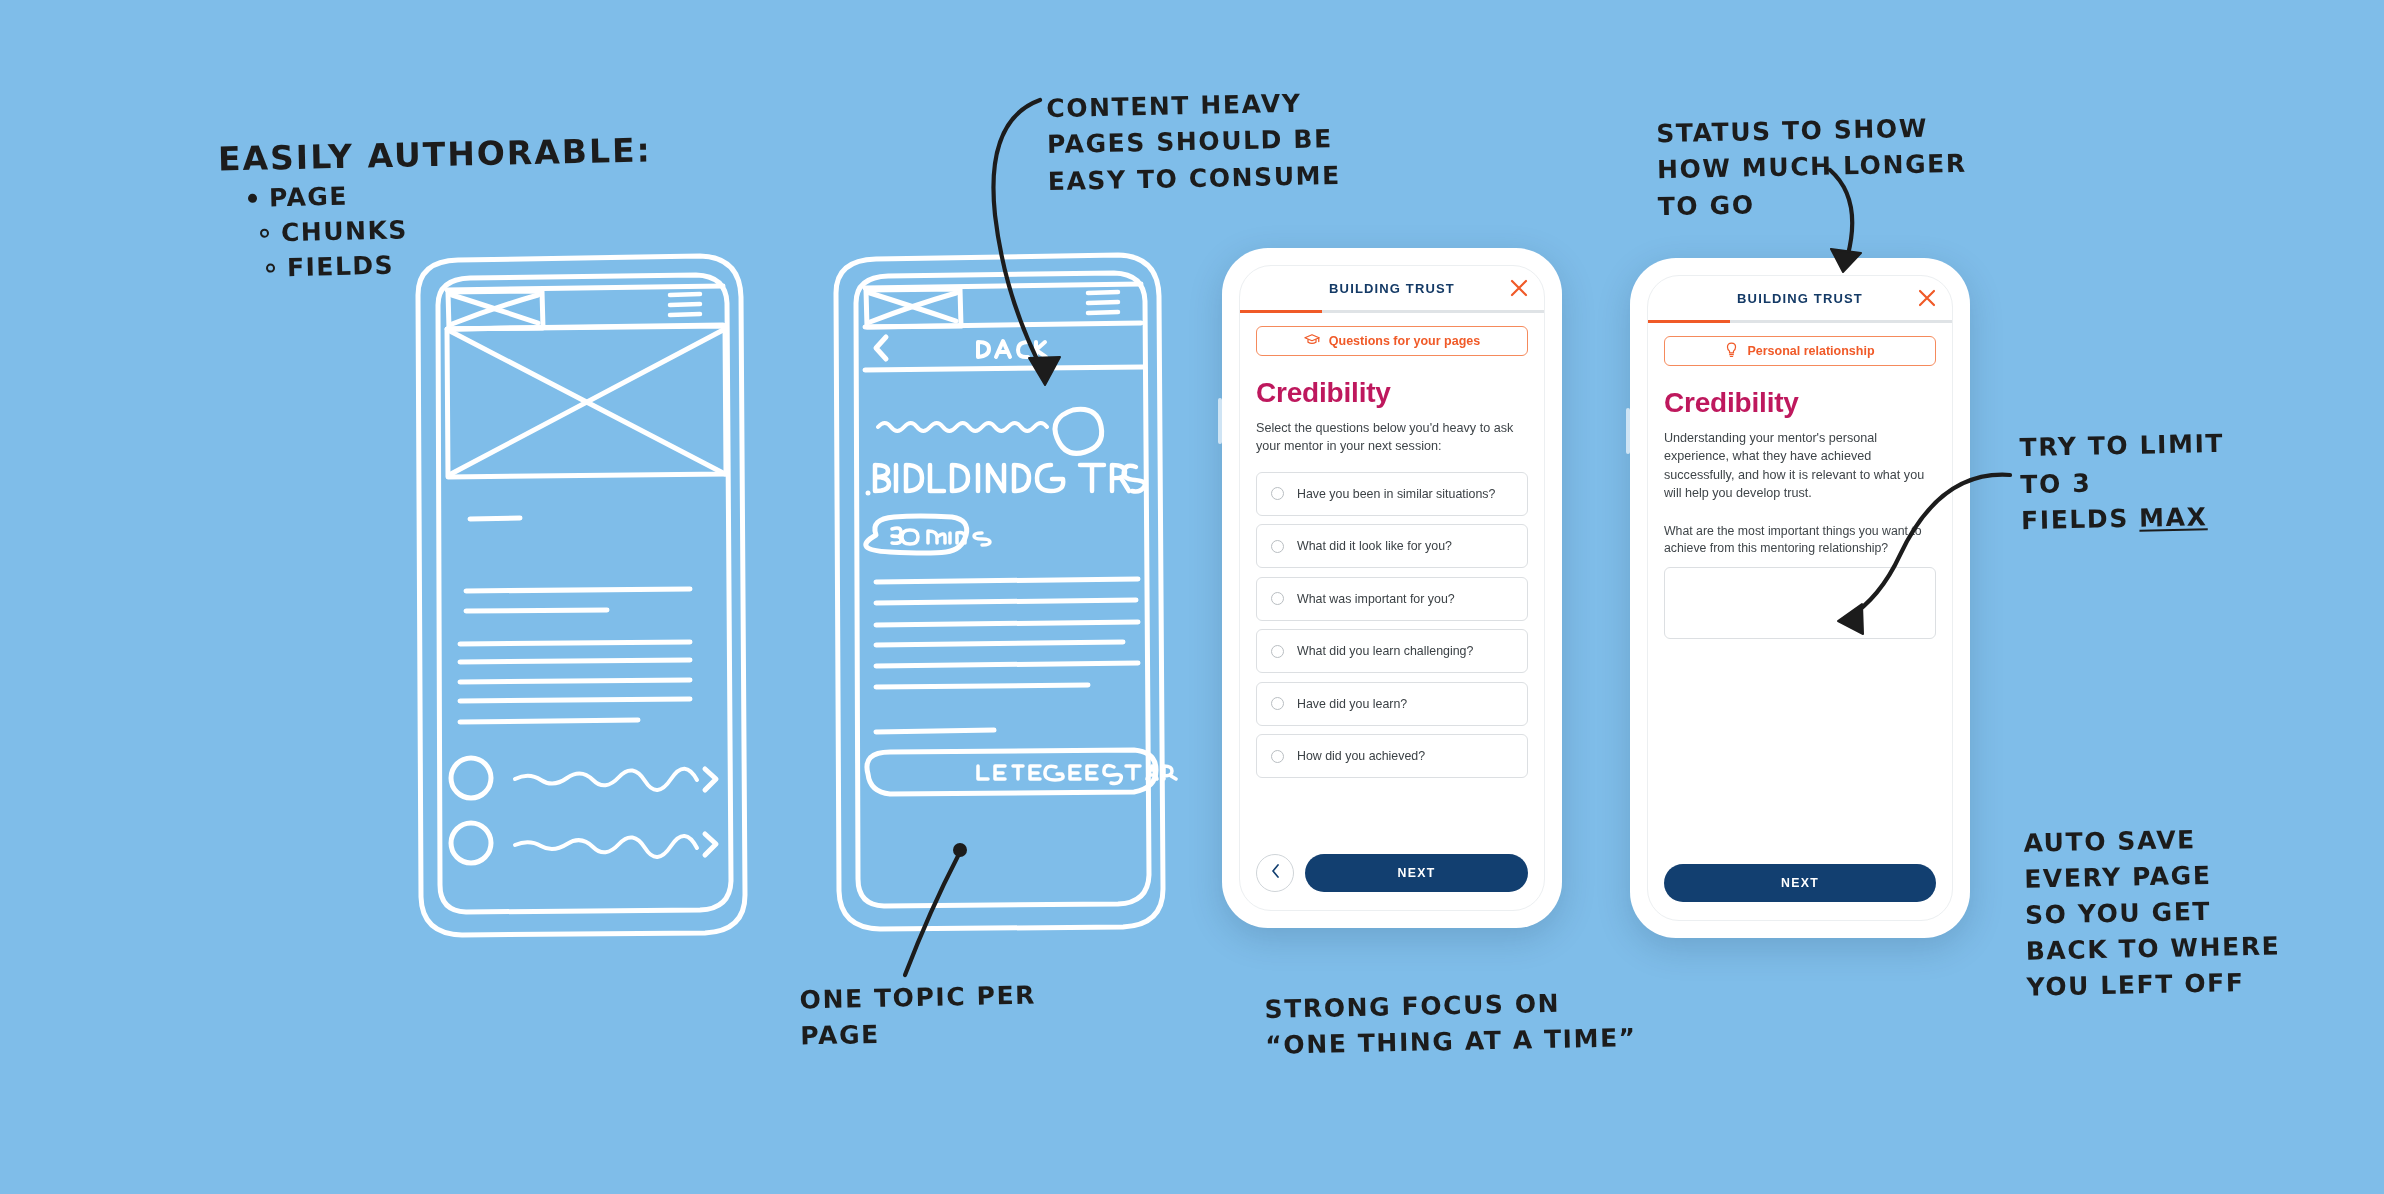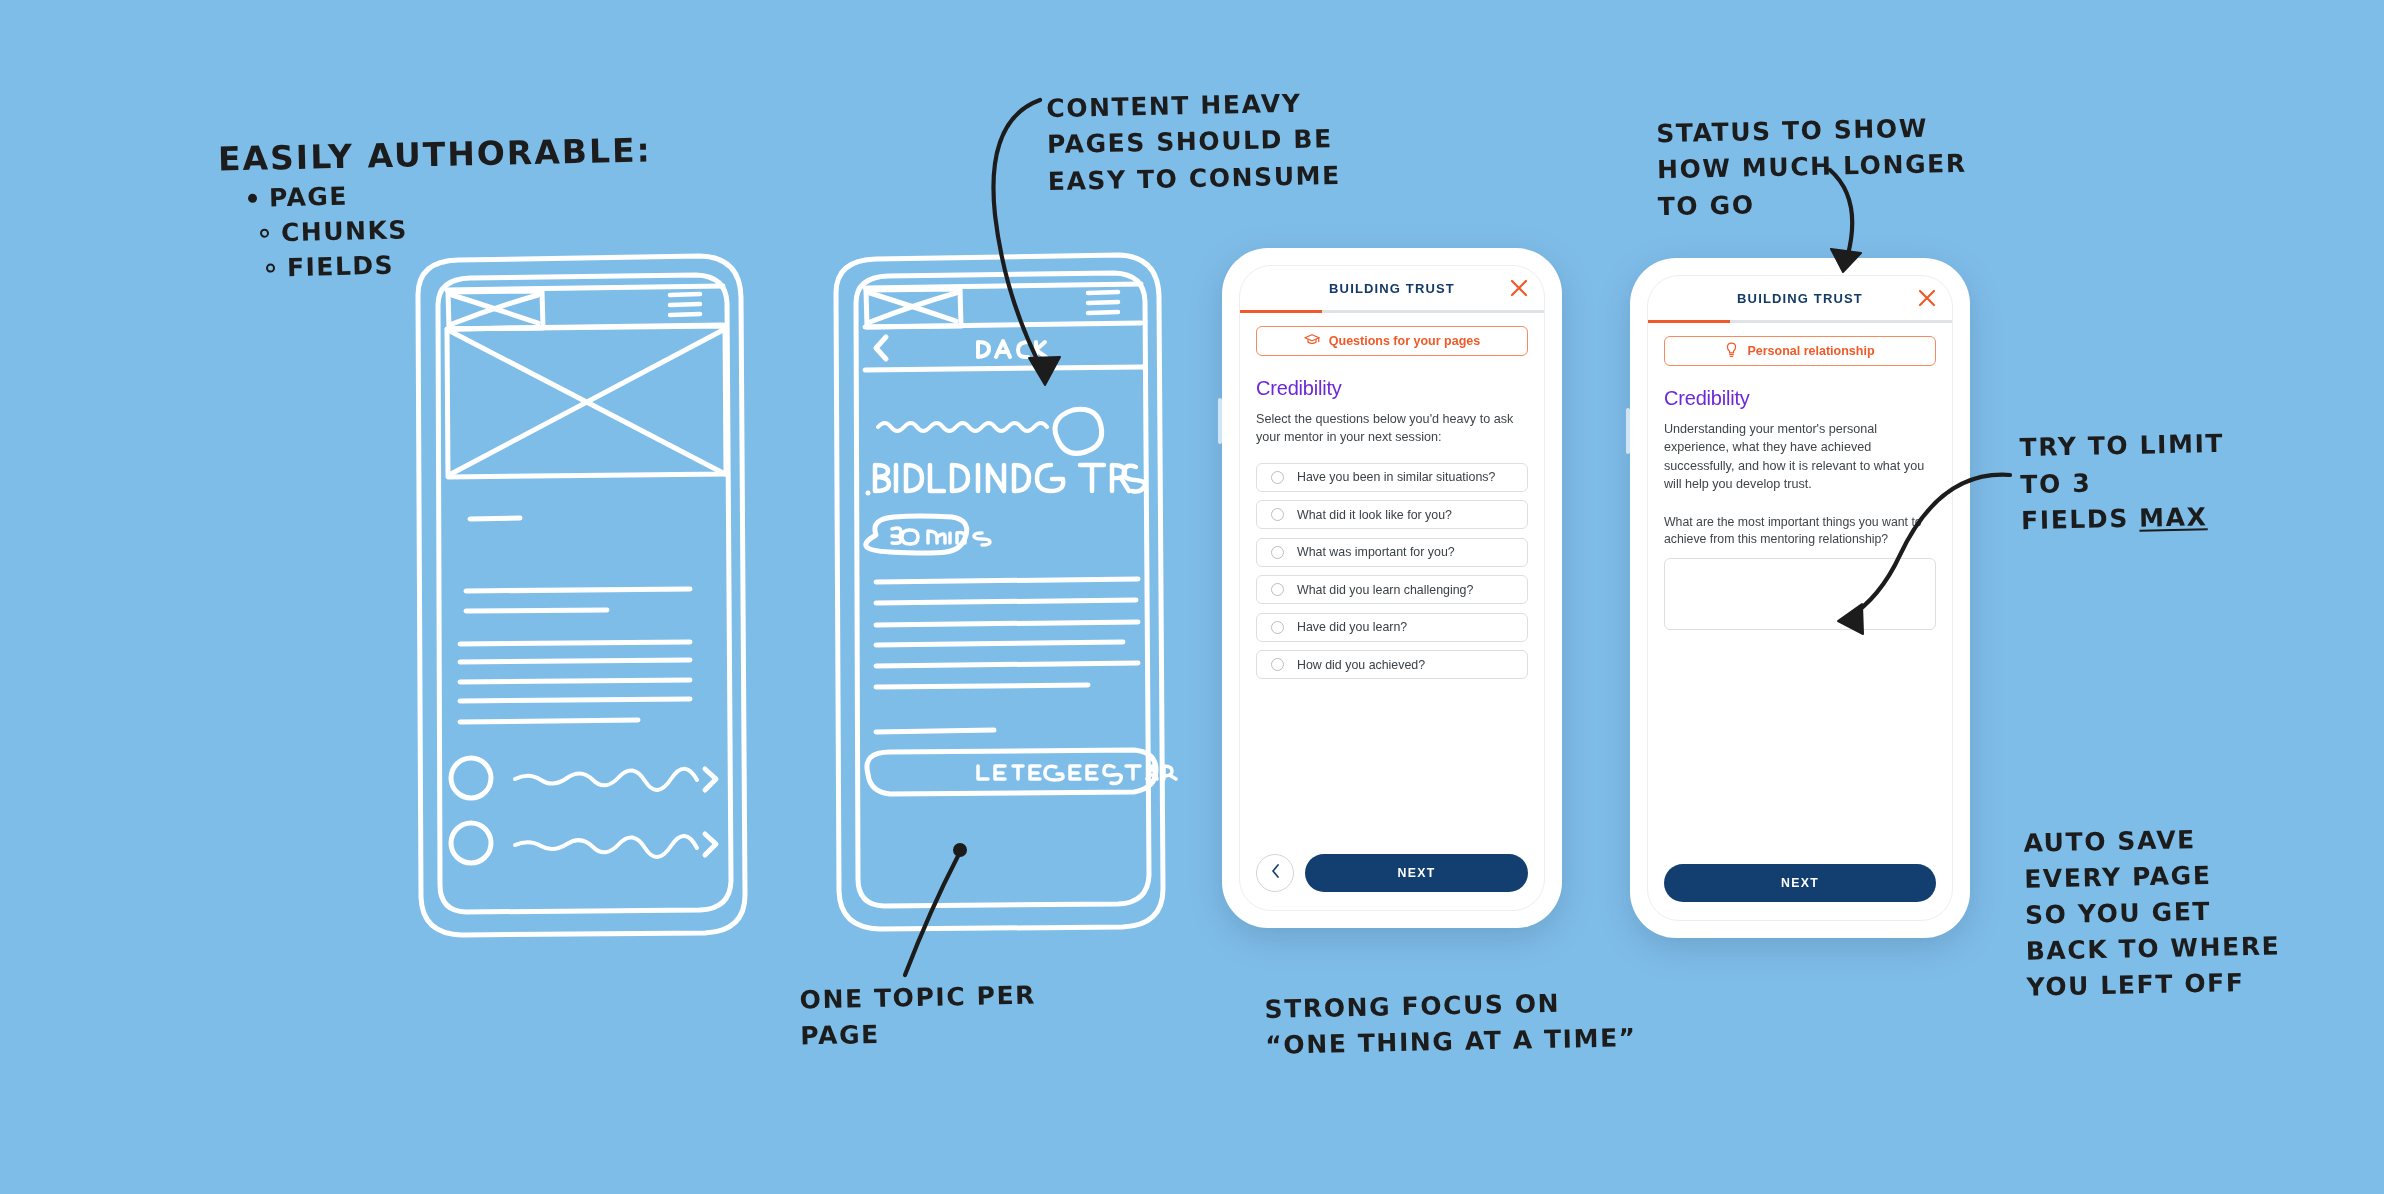--- a/index.html
+++ b/index.html
@@ -80,29 +80,29 @@
   .body { padding: 13px 16px 0 16px; flex: 1; overflow: hidden; }
 
   .pill {
     display: flex; align-items: center; justify-content: center; gap: 9px;
     height: 30px; border: 1.4px solid #f58a5c; border-radius: 6px;
     color: #f05a28; font-size: 12.5px; font-weight: 700;
   }
   .pill svg { flex: none; }
 
   .h1 {
-    margin: 21px 0 10px; font-size: 20px; font-weight: 400;
-    color: #6d28d9; letter-spacing: -.2px;
+    margin: 21px 0 10px; font-size: 28px; font-weight: 700;
+    color: #be185d; letter-spacing: -.2px;
   }
   .lede { font-size: 12.6px; line-height: 1.46; color: #3f4549; }
 
   .qlist { margin-top: 16px; display: flex; flex-direction: column; gap: 8.5px; }
   .qitem {
     display: flex; align-items: center; gap: 13px;
-    height: 29px; padding: 0 14px;
+    height: 44px; padding: 0 14px;
     border: 1px solid #dcdfe2; border-radius: 6px;
     font-size: 12.4px; color: #3b4145; cursor: pointer; background: #fff;
   }
   .radio { width: 13px; height: 13px; border-radius: 50%; border: 1.3px solid #b9bec2; flex: none; }
 
   .flabel { font-size: 12.3px; line-height: 1.45; color: #3f4549; margin-bottom: 9px; }
   .ta { border: 1px solid #dcdfe2; border-radius: 6px; background: #fff; }
 
   .footer {
     flex: none; padding: 14px 16px 18px;

